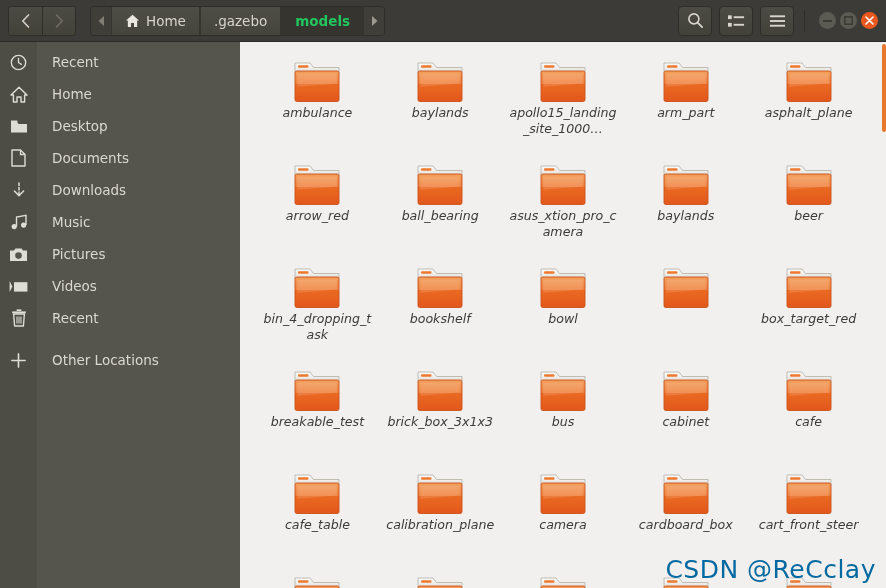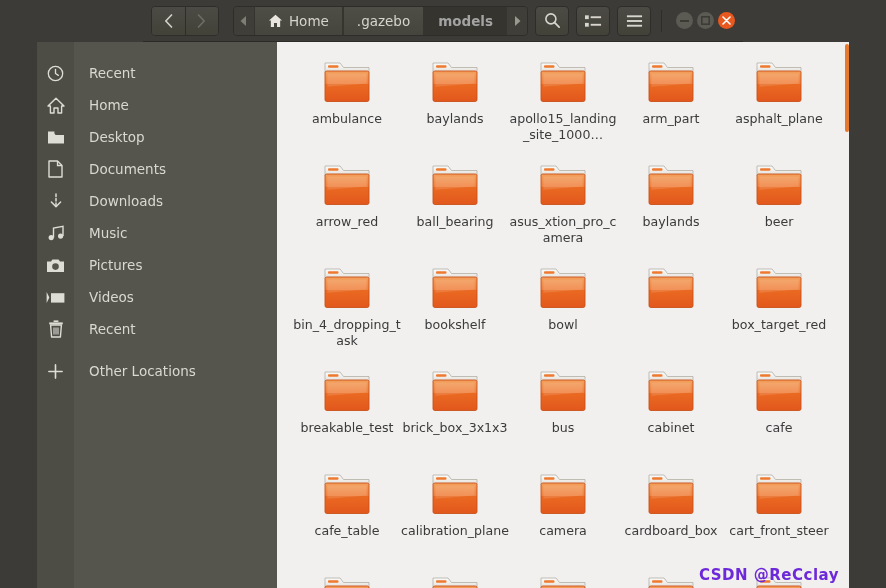--- a/index.html
+++ b/index.html
@@ -7,21 +7,20 @@
     width: 886px; height: 588px;
     overflow: hidden;
     font-family: "DejaVu Sans", sans-serif;
     background: #f0efee;
   }
   #app {
     width: 886px; height: 588px;
     display: flex; flex-direction: column;
     position: relative;
     background: #3c3b37;
-    align-items: center;
   }
 
   
   .headerbar {
     height: 42px; min-height: 42px;
     background: #3c3b37;
     display: flex; align-items: center;
     padding: 0 8px;
     border-bottom: 1px solid #2b2a27;
     position: relative;
@@ -66,21 +65,21 @@
     padding: 0 13px;
     font-size: 13.5px;
     color: #d6d4cd;
     background: linear-gradient(to bottom,#4e4d46,#45443d);
     border-left: 1px solid #35342f;
     border-right: 1px solid #35342f;
     white-space: nowrap;
   }
   .crumb.active {
     background: #35342f;
-    color: #a3a3a3;
+    color: #22c55e;
     font-weight: bold;
   }
   .home-ico { display: block; }
 
   .hdr-spacer { flex: 1; }
 
   .tool-btn {
     width: 34px; height: 30px;
     margin-left: 7px;
     border: 1px solid #2e2d2a;
@@ -103,21 +102,21 @@
   }
 
   
   .body { flex: 1; display: flex; min-height: 0; }
 
   
   .sidebar {
     width: 240px; min-width: 240px;
     background: #56554d;
     display: flex; flex-direction: column;
-    padding-top: 15px;
+    padding-top: 4px;
     position: relative;
   }
   .sidebar::before{
     content:""; position:absolute; left:0; top:0; bottom:0; width:37px;
     background:#4d4c45;
   }
   .side-item {
     height: 32px;
     display: flex; align-items: center;
     position: relative;
@@ -160,27 +159,27 @@
     grid-template-columns: repeat(5, 1fr);
     padding: 12px 16px 0 16px;
     align-content: start;
   }
   .cell {
     display: flex; flex-direction: column; align-items: center;
     padding-top: 6px;
     height: 103px;
   }
   .fname {
-    margin-top: 6px;
     font-size: 12.6px;
     line-height: 15.5px;
     color: #3b3b3b;
     text-align: center;
     width: 108px;
     word-break: break-word;
+    font-style: italic;
   }
 
   
   .folder { width: 52px; height: 45px; position: relative; }
   .folder svg { display: block; }
 
   .vscroll {
     position: absolute; top: 0; right: 0;
     width: 4px; height: 100%;
     background: transparent;
@@ -188,26 +187,25 @@
   .vscroll .thumb {
     position: absolute; top: 2px; left: 0;
     width: 4px; height: 88px;
     background: #e8782c;
     border-radius: 2px;
   }
 
   .watermark {
     position: absolute;
     right: 10px; bottom: 4px;
-    font-size: 15px;
-    color: #6d28d9;
+    font-size: 25px;
+    color: #0369a1;
     letter-spacing: 0.5px;
     user-select: none;
     pointer-events: none;
-    font-weight: bold;
   }
 </style>
 </head>
 <body>
 
 <div id="app">
 
   <div class="headerbar">
 
     <div class="nav-group">

